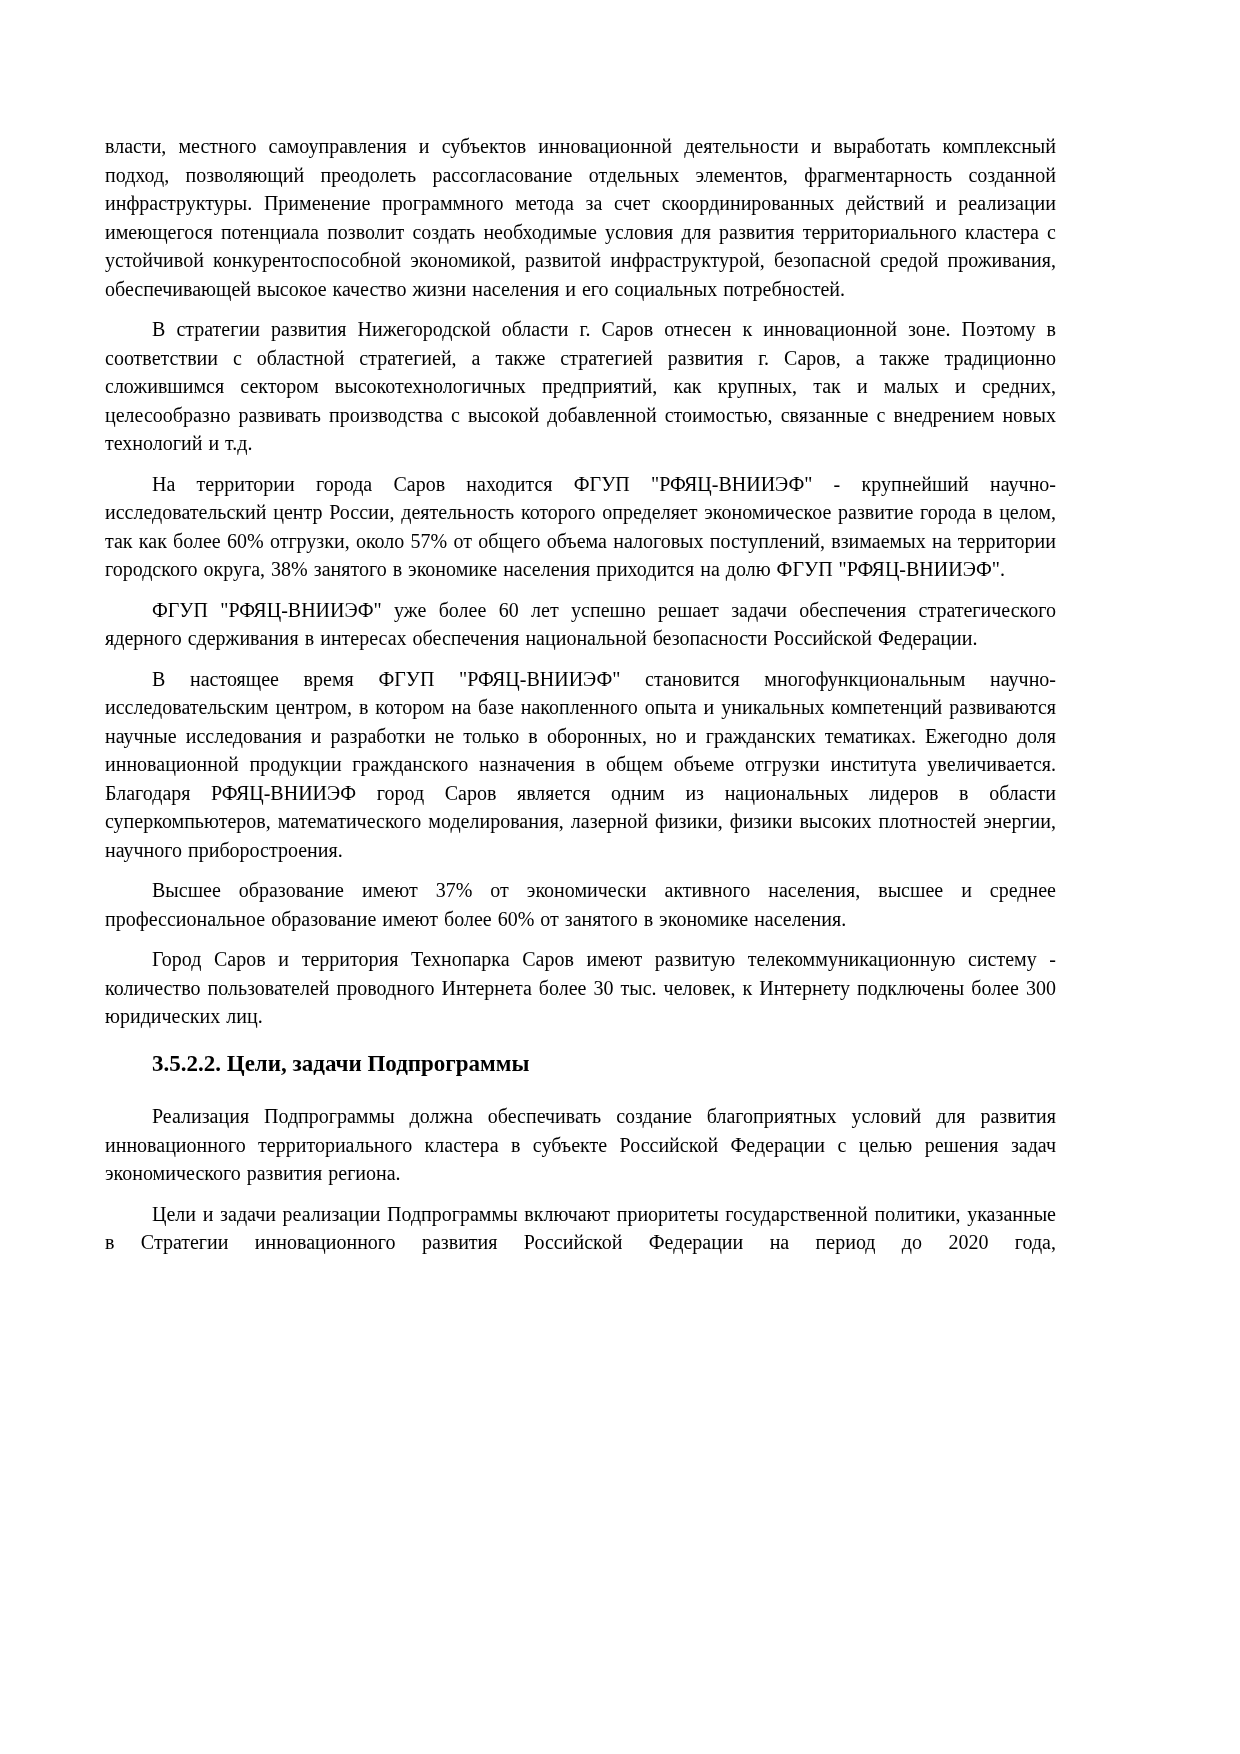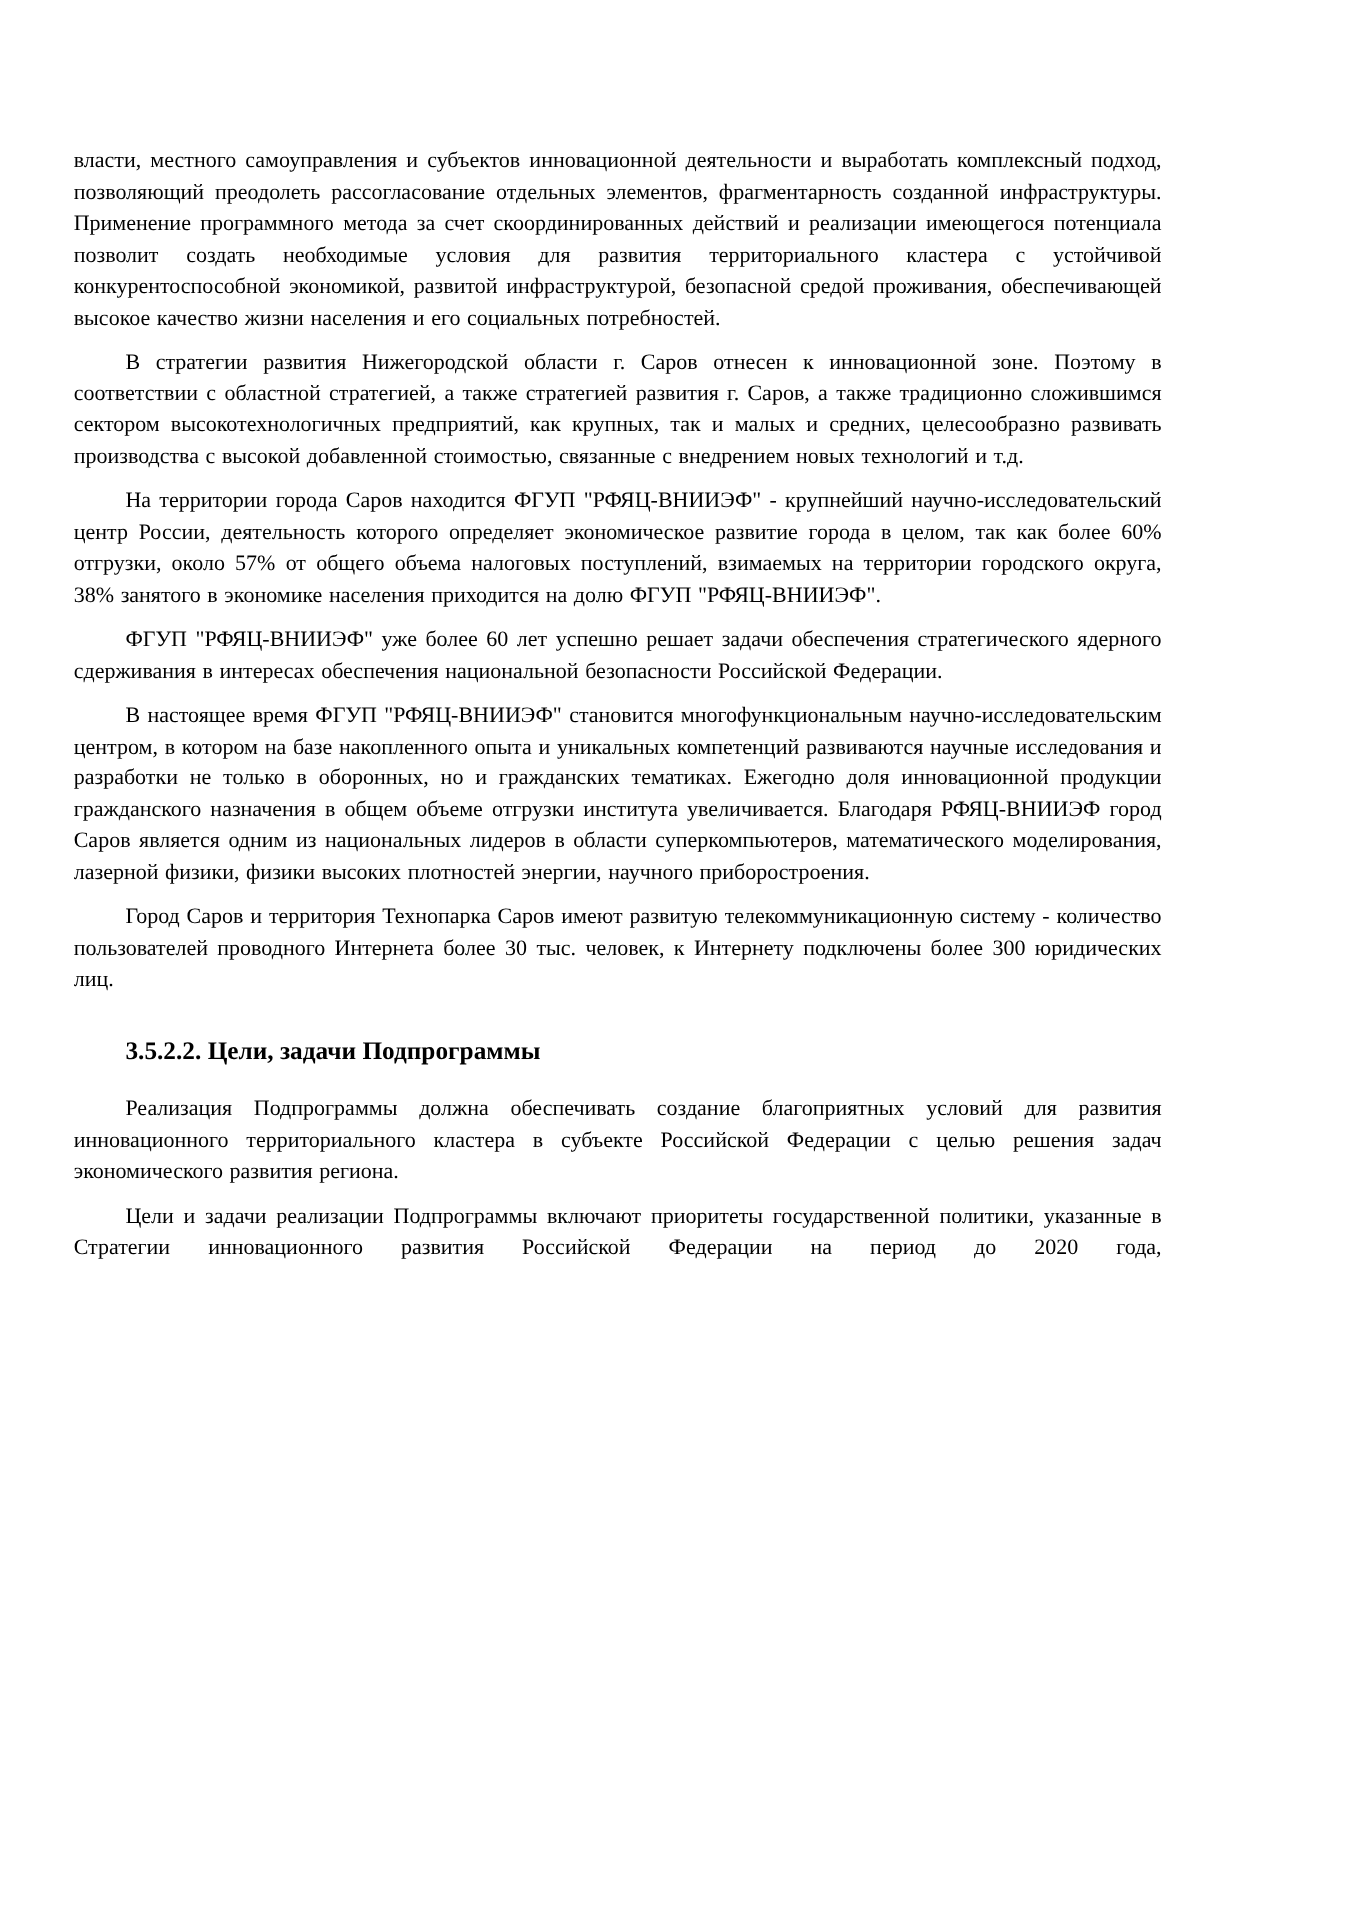--- a/index.html
+++ b/index.html
@@ -10,21 +10,21 @@
   body {
     width: 1240px;
     height: 1754px;
     font-family: "Liberation Serif", "DejaVu Serif", serif;
     color: #000000;
   }
   .page {
     box-sizing: border-box;
     width: 1240px;
     height: 1754px;
-    padding: 132px 184px 60px 67px;
+    padding: 132px 184px 60px 105px;
     background: #ffffff;
   }
   .para {
     font-size: 20px;
     line-height: 1.425;
     text-align: justify;
     text-indent: 47px;
     margin: 0 0 12px 0;
     word-spacing: 1px;
   }
@@ -33,38 +33,39 @@
   }
   .para.cont-next-page {
     text-align-last: justify;
   }
   .heading {
     font-size: 23px;
     font-weight: bold;
     line-height: 1.3;
     text-indent: 47px;
     text-align: left;
-    margin: 36px 0 24px 0;
+    margin: 18px 0 24px 0;
   }
 </style>
 </head>
 <body>
 
 <div class="page">
 
   <p class="para no-indent">власти, местного самоуправления и субъектов инновационной деятельности и выработать комплексный подход, позволяющий преодолеть рассогласование отдельных элементов, фрагментарность созданной инфраструктуры. Применение программного метода за счет скоординированных действий и реализации имеющегося потенциала позволит создать необходимые условия для развития территориального кластера с устойчивой конкурентоспособной экономикой, развитой инфраструктурой, безопасной средой проживания, обеспечивающей высокое качество жизни населения и его социальных потребностей.</p>
 
   <p class="para">В стратегии развития Нижегородской области г. Саров отнесен к инновационной зоне. Поэтому в соответствии с областной стратегией, а также стратегией развития г. Саров, а также традиционно сложившимся сектором высокотехнологичных предприятий, как крупных, так и малых и средних, целесообразно развивать производства с высокой добавленной стоимостью, связанные с внедрением новых технологий и т.д.</p>
 
   <p class="para">На территории города Саров находится ФГУП "РФЯЦ-ВНИИЭФ" - крупнейший научно-исследовательский центр России, деятельность которого определяет экономическое развитие города в целом, так как более 60% отгрузки, около 57% от общего объема налоговых поступлений, взимаемых на территории городского округа, 38% занятого в экономике населения приходится на долю ФГУП "РФЯЦ-ВНИИЭФ".</p>
 
   <p class="para">ФГУП "РФЯЦ-ВНИИЭФ" уже более 60 лет успешно решает задачи обеспечения стратегического ядерного сдерживания в интересах обеспечения национальной безопасности Российской Федерации.</p>
 
   <p class="para">В настоящее время ФГУП "РФЯЦ-ВНИИЭФ" становится многофункциональным научно-исследовательским центром, в котором на базе накопленного опыта и уникальных компетенций развиваются научные исследования и разработки не только в оборонных, но и гражданских тематиках. Ежегодно доля инновационной продукции гражданского назначения в общем объеме отгрузки института увеличивается. Благодаря РФЯЦ-ВНИИЭФ город Саров является одним из национальных лидеров в области суперкомпьютеров, математического моделирования, лазерной физики, физики высоких плотностей энергии, научного приборостроения.</p>
 
+  <p class="para">Высшее образование имеют 37% от экономически активного населения, высшее и среднее профессиональное образование имеют более 60% от занятого в экономике населения.</p>
 
   <p class="para">Город Саров и территория Технопарка Саров имеют развитую телекоммуникационную систему - количество пользователей проводного Интернета более 30 тыс. человек, к Интернету подключены более 300 юридических лиц.</p>
 
 
   <h3 class="heading">3.5.2.2. Цели, задачи Подпрограммы</h3>
 
   <p class="para">Реализация Подпрограммы должна обеспечивать создание благоприятных условий для развития инновационного территориального кластера в субъекте Российской Федерации с целью решения задач экономического развития региона.</p>
 
   <p class="para cont-next-page">Цели и задачи реализации Подпрограммы включают приоритеты государственной политики, указанные в Стратегии инновационного развития Российской Федерации на период до 2020 года,</p>
 

